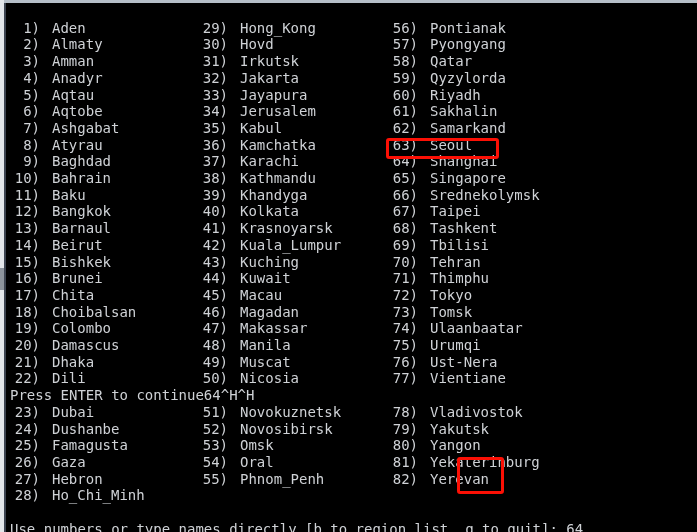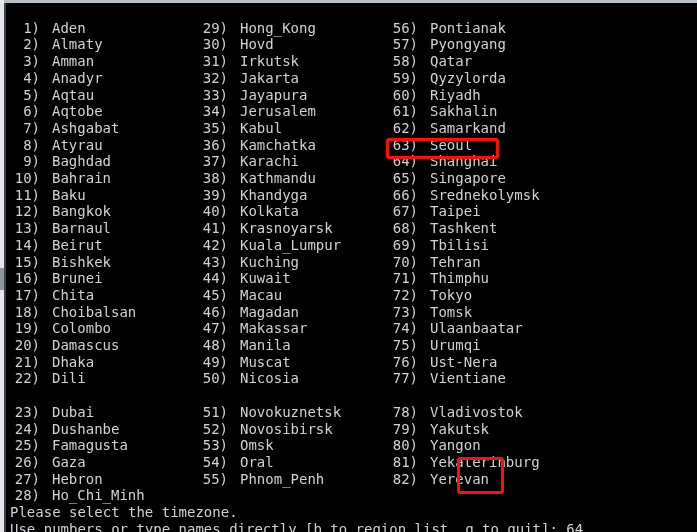--- a/index.html
+++ b/index.html
@@ -94,23 +94,23 @@
   <div class="scroll-nub"></div>
 
   <div class="screen">
 
     
 
     
     <div id="list-layer"><div class="line" style="left: 10px; top: 16.7px;"><span class="num" style="display: inline-block; width: 30px; text-align: right;">1)</span><span class="name" style="margin-left: 12px;">Aden</span></div><div class="line" style="left: 10px; top: 33.4px;"><span class="num" style="display: inline-block; width: 30px; text-align: right;">2)</span><span class="name" style="margin-left: 12px;">Almaty</span></div><div class="line" style="left: 10px; top: 50.1px;"><span class="num" style="display: inline-block; width: 30px; text-align: right;">3)</span><span class="name" style="margin-left: 12px;">Amman</span></div><div class="line" style="left: 10px; top: 66.8px;"><span class="num" style="display: inline-block; width: 30px; text-align: right;">4)</span><span class="name" style="margin-left: 12px;">Anadyr</span></div><div class="line" style="left: 10px; top: 83.5px;"><span class="num" style="display: inline-block; width: 30px; text-align: right;">5)</span><span class="name" style="margin-left: 12px;">Aqtau</span></div><div class="line" style="left: 10px; top: 100.2px;"><span class="num" style="display: inline-block; width: 30px; text-align: right;">6)</span><span class="name" style="margin-left: 12px;">Aqtobe</span></div><div class="line" style="left: 10px; top: 116.9px;"><span class="num" style="display: inline-block; width: 30px; text-align: right;">7)</span><span class="name" style="margin-left: 12px;">Ashgabat</span></div><div class="line" style="left: 10px; top: 133.6px;"><span class="num" style="display: inline-block; width: 30px; text-align: right;">8)</span><span class="name" style="margin-left: 12px;">Atyrau</span></div><div class="line" style="left: 10px; top: 150.3px;"><span class="num" style="display: inline-block; width: 30px; text-align: right;">9)</span><span class="name" style="margin-left: 12px;">Baghdad</span></div><div class="line" style="left: 10px; top: 167px;"><span class="num" style="display: inline-block; width: 30px; text-align: right;">10)</span><span class="name" style="margin-left: 12px;">Bahrain</span></div><div class="line" style="left: 10px; top: 183.7px;"><span class="num" style="display: inline-block; width: 30px; text-align: right;">11)</span><span class="name" style="margin-left: 12px;">Baku</span></div><div class="line" style="left: 10px; top: 200.4px;"><span class="num" style="display: inline-block; width: 30px; text-align: right;">12)</span><span class="name" style="margin-left: 12px;">Bangkok</span></div><div class="line" style="left: 10px; top: 217.1px;"><span class="num" style="display: inline-block; width: 30px; text-align: right;">13)</span><span class="name" style="margin-left: 12px;">Barnaul</span></div><div class="line" style="left: 10px; top: 233.8px;"><span class="num" style="display: inline-block; width: 30px; text-align: right;">14)</span><span class="name" style="margin-left: 12px;">Beirut</span></div><div class="line" style="left: 10px; top: 250.5px;"><span class="num" style="display: inline-block; width: 30px; text-align: right;">15)</span><span class="name" style="margin-left: 12px;">Bishkek</span></div><div class="line" style="left: 10px; top: 267.2px;"><span class="num" style="display: inline-block; width: 30px; text-align: right;">16)</span><span class="name" style="margin-left: 12px;">Brunei</span></div><div class="line" style="left: 10px; top: 283.9px;"><span class="num" style="display: inline-block; width: 30px; text-align: right;">17)</span><span class="name" style="margin-left: 12px;">Chita</span></div><div class="line" style="left: 10px; top: 300.6px;"><span class="num" style="display: inline-block; width: 30px; text-align: right;">18)</span><span class="name" style="margin-left: 12px;">Choibalsan</span></div><div class="line" style="left: 10px; top: 317.3px;"><span class="num" style="display: inline-block; width: 30px; text-align: right;">19)</span><span class="name" style="margin-left: 12px;">Colombo</span></div><div class="line" style="left: 10px; top: 334px;"><span class="num" style="display: inline-block; width: 30px; text-align: right;">20)</span><span class="name" style="margin-left: 12px;">Damascus</span></div><div class="line" style="left: 10px; top: 350.7px;"><span class="num" style="display: inline-block; width: 30px; text-align: right;">21)</span><span class="name" style="margin-left: 12px;">Dhaka</span></div><div class="line" style="left: 10px; top: 367.4px;"><span class="num" style="display: inline-block; width: 30px; text-align: right;">22)</span><span class="name" style="margin-left: 12px;">Dili</span></div><div class="line" style="left: 198px; top: 16.7px;"><span class="num" style="display: inline-block; width: 30px; text-align: right;">29)</span><span class="name" style="margin-left: 12px;">Hong_Kong</span></div><div class="line" style="left: 198px; top: 33.4px;"><span class="num" style="display: inline-block; width: 30px; text-align: right;">30)</span><span class="name" style="margin-left: 12px;">Hovd</span></div><div class="line" style="left: 198px; top: 50.1px;"><span class="num" style="display: inline-block; width: 30px; text-align: right;">31)</span><span class="name" style="margin-left: 12px;">Irkutsk</span></div><div class="line" style="left: 198px; top: 66.8px;"><span class="num" style="display: inline-block; width: 30px; text-align: right;">32)</span><span class="name" style="margin-left: 12px;">Jakarta</span></div><div class="line" style="left: 198px; top: 83.5px;"><span class="num" style="display: inline-block; width: 30px; text-align: right;">33)</span><span class="name" style="margin-left: 12px;">Jayapura</span></div><div class="line" style="left: 198px; top: 100.2px;"><span class="num" style="display: inline-block; width: 30px; text-align: right;">34)</span><span class="name" style="margin-left: 12px;">Jerusalem</span></div><div class="line" style="left: 198px; top: 116.9px;"><span class="num" style="display: inline-block; width: 30px; text-align: right;">35)</span><span class="name" style="margin-left: 12px;">Kabul</span></div><div class="line" style="left: 198px; top: 133.6px;"><span class="num" style="display: inline-block; width: 30px; text-align: right;">36)</span><span class="name" style="margin-left: 12px;">Kamchatka</span></div><div class="line" style="left: 198px; top: 150.3px;"><span class="num" style="display: inline-block; width: 30px; text-align: right;">37)</span><span class="name" style="margin-left: 12px;">Karachi</span></div><div class="line" style="left: 198px; top: 167px;"><span class="num" style="display: inline-block; width: 30px; text-align: right;">38)</span><span class="name" style="margin-left: 12px;">Kathmandu</span></div><div class="line" style="left: 198px; top: 183.7px;"><span class="num" style="display: inline-block; width: 30px; text-align: right;">39)</span><span class="name" style="margin-left: 12px;">Khandyga</span></div><div class="line" style="left: 198px; top: 200.4px;"><span class="num" style="display: inline-block; width: 30px; text-align: right;">40)</span><span class="name" style="margin-left: 12px;">Kolkata</span></div><div class="line" style="left: 198px; top: 217.1px;"><span class="num" style="display: inline-block; width: 30px; text-align: right;">41)</span><span class="name" style="margin-left: 12px;">Krasnoyarsk</span></div><div class="line" style="left: 198px; top: 233.8px;"><span class="num" style="display: inline-block; width: 30px; text-align: right;">42)</span><span class="name" style="margin-left: 12px;">Kuala_Lumpur</span></div><div class="line" style="left: 198px; top: 250.5px;"><span class="num" style="display: inline-block; width: 30px; text-align: right;">43)</span><span class="name" style="margin-left: 12px;">Kuching</span></div><div class="line" style="left: 198px; top: 267.2px;"><span class="num" style="display: inline-block; width: 30px; text-align: right;">44)</span><span class="name" style="margin-left: 12px;">Kuwait</span></div><div class="line" style="left: 198px; top: 283.9px;"><span class="num" style="display: inline-block; width: 30px; text-align: right;">45)</span><span class="name" style="margin-left: 12px;">Macau</span></div><div class="line" style="left: 198px; top: 300.6px;"><span class="num" style="display: inline-block; width: 30px; text-align: right;">46)</span><span class="name" style="margin-left: 12px;">Magadan</span></div><div class="line" style="left: 198px; top: 317.3px;"><span class="num" style="display: inline-block; width: 30px; text-align: right;">47)</span><span class="name" style="margin-left: 12px;">Makassar</span></div><div class="line" style="left: 198px; top: 334px;"><span class="num" style="display: inline-block; width: 30px; text-align: right;">48)</span><span class="name" style="margin-left: 12px;">Manila</span></div><div class="line" style="left: 198px; top: 350.7px;"><span class="num" style="display: inline-block; width: 30px; text-align: right;">49)</span><span class="name" style="margin-left: 12px;">Muscat</span></div><div class="line" style="left: 198px; top: 367.4px;"><span class="num" style="display: inline-block; width: 30px; text-align: right;">50)</span><span class="name" style="margin-left: 12px;">Nicosia</span></div><div class="line" style="left: 388px; top: 16.7px;"><span class="num" style="display: inline-block; width: 30px; text-align: right;">56)</span><span class="name" style="margin-left: 12px;">Pontianak</span></div><div class="line" style="left: 388px; top: 33.4px;"><span class="num" style="display: inline-block; width: 30px; text-align: right;">57)</span><span class="name" style="margin-left: 12px;">Pyongyang</span></div><div class="line" style="left: 388px; top: 50.1px;"><span class="num" style="display: inline-block; width: 30px; text-align: right;">58)</span><span class="name" style="margin-left: 12px;">Qatar</span></div><div class="line" style="left: 388px; top: 66.8px;"><span class="num" style="display: inline-block; width: 30px; text-align: right;">59)</span><span class="name" style="margin-left: 12px;">Qyzylorda</span></div><div class="line" style="left: 388px; top: 83.5px;"><span class="num" style="display: inline-block; width: 30px; text-align: right;">60)</span><span class="name" style="margin-left: 12px;">Riyadh</span></div><div class="line" style="left: 388px; top: 100.2px;"><span class="num" style="display: inline-block; width: 30px; text-align: right;">61)</span><span class="name" style="margin-left: 12px;">Sakhalin</span></div><div class="line" style="left: 388px; top: 116.9px;"><span class="num" style="display: inline-block; width: 30px; text-align: right;">62)</span><span class="name" style="margin-left: 12px;">Samarkand</span></div><div class="line" style="left: 388px; top: 133.6px;"><span class="num" style="display: inline-block; width: 30px; text-align: right;">63)</span><span class="name" style="margin-left: 12px;">Seoul</span></div><div class="line" style="left: 388px; top: 150.3px;"><span class="num" style="display: inline-block; width: 30px; text-align: right;">64)</span><span class="name" style="margin-left: 12px;">Shanghai</span></div><div class="line" style="left: 388px; top: 167px;"><span class="num" style="display: inline-block; width: 30px; text-align: right;">65)</span><span class="name" style="margin-left: 12px;">Singapore</span></div><div class="line" style="left: 388px; top: 183.7px;"><span class="num" style="display: inline-block; width: 30px; text-align: right;">66)</span><span class="name" style="margin-left: 12px;">Srednekolymsk</span></div><div class="line" style="left: 388px; top: 200.4px;"><span class="num" style="display: inline-block; width: 30px; text-align: right;">67)</span><span class="name" style="margin-left: 12px;">Taipei</span></div><div class="line" style="left: 388px; top: 217.1px;"><span class="num" style="display: inline-block; width: 30px; text-align: right;">68)</span><span class="name" style="margin-left: 12px;">Tashkent</span></div><div class="line" style="left: 388px; top: 233.8px;"><span class="num" style="display: inline-block; width: 30px; text-align: right;">69)</span><span class="name" style="margin-left: 12px;">Tbilisi</span></div><div class="line" style="left: 388px; top: 250.5px;"><span class="num" style="display: inline-block; width: 30px; text-align: right;">70)</span><span class="name" style="margin-left: 12px;">Tehran</span></div><div class="line" style="left: 388px; top: 267.2px;"><span class="num" style="display: inline-block; width: 30px; text-align: right;">71)</span><span class="name" style="margin-left: 12px;">Thimphu</span></div><div class="line" style="left: 388px; top: 283.9px;"><span class="num" style="display: inline-block; width: 30px; text-align: right;">72)</span><span class="name" style="margin-left: 12px;">Tokyo</span></div><div class="line" style="left: 388px; top: 300.6px;"><span class="num" style="display: inline-block; width: 30px; text-align: right;">73)</span><span class="name" style="margin-left: 12px;">Tomsk</span></div><div class="line" style="left: 388px; top: 317.3px;"><span class="num" style="display: inline-block; width: 30px; text-align: right;">74)</span><span class="name" style="margin-left: 12px;">Ulaanbaatar</span></div><div class="line" style="left: 388px; top: 334px;"><span class="num" style="display: inline-block; width: 30px; text-align: right;">75)</span><span class="name" style="margin-left: 12px;">Urumqi</span></div><div class="line" style="left: 388px; top: 350.7px;"><span class="num" style="display: inline-block; width: 30px; text-align: right;">76)</span><span class="name" style="margin-left: 12px;">Ust-Nera</span></div><div class="line" style="left: 388px; top: 367.4px;"><span class="num" style="display: inline-block; width: 30px; text-align: right;">77)</span><span class="name" style="margin-left: 12px;">Vientiane</span></div><div class="line" style="left: 10px; top: 400.8px;"><span class="num" style="display: inline-block; width: 30px; text-align: right;">23)</span><span class="name" style="margin-left: 12px;">Dubai</span></div><div class="line" style="left: 10px; top: 417.5px;"><span class="num" style="display: inline-block; width: 30px; text-align: right;">24)</span><span class="name" style="margin-left: 12px;">Dushanbe</span></div><div class="line" style="left: 10px; top: 434.2px;"><span class="num" style="display: inline-block; width: 30px; text-align: right;">25)</span><span class="name" style="margin-left: 12px;">Famagusta</span></div><div class="line" style="left: 10px; top: 450.9px;"><span class="num" style="display: inline-block; width: 30px; text-align: right;">26)</span><span class="name" style="margin-left: 12px;">Gaza</span></div><div class="line" style="left: 10px; top: 467.6px;"><span class="num" style="display: inline-block; width: 30px; text-align: right;">27)</span><span class="name" style="margin-left: 12px;">Hebron</span></div><div class="line" style="left: 10px; top: 484.3px;"><span class="num" style="display: inline-block; width: 30px; text-align: right;">28)</span><span class="name" style="margin-left: 12px;">Ho_Chi_Minh</span></div><div class="line" style="left: 198px; top: 400.8px;"><span class="num" style="display: inline-block; width: 30px; text-align: right;">51)</span><span class="name" style="margin-left: 12px;">Novokuznetsk</span></div><div class="line" style="left: 198px; top: 417.5px;"><span class="num" style="display: inline-block; width: 30px; text-align: right;">52)</span><span class="name" style="margin-left: 12px;">Novosibirsk</span></div><div class="line" style="left: 198px; top: 434.2px;"><span class="num" style="display: inline-block; width: 30px; text-align: right;">53)</span><span class="name" style="margin-left: 12px;">Omsk</span></div><div class="line" style="left: 198px; top: 450.9px;"><span class="num" style="display: inline-block; width: 30px; text-align: right;">54)</span><span class="name" style="margin-left: 12px;">Oral</span></div><div class="line" style="left: 198px; top: 467.6px;"><span class="num" style="display: inline-block; width: 30px; text-align: right;">55)</span><span class="name" style="margin-left: 12px;">Phnom_Penh</span></div><div class="line" style="left: 388px; top: 400.8px;"><span class="num" style="display: inline-block; width: 30px; text-align: right;">78)</span><span class="name" style="margin-left: 12px;">Vladivostok</span></div><div class="line" style="left: 388px; top: 417.5px;"><span class="num" style="display: inline-block; width: 30px; text-align: right;">79)</span><span class="name" style="margin-left: 12px;">Yakutsk</span></div><div class="line" style="left: 388px; top: 434.2px;"><span class="num" style="display: inline-block; width: 30px; text-align: right;">80)</span><span class="name" style="margin-left: 12px;">Yangon</span></div><div class="line" style="left: 388px; top: 450.9px;"><span class="num" style="display: inline-block; width: 30px; text-align: right;">81)</span><span class="name" style="margin-left: 12px;">Yekaterinburg</span></div><div class="line" style="left: 388px; top: 467.6px;"><span class="num" style="display: inline-block; width: 30px; text-align: right;">82)</span><span class="name" style="margin-left: 12px;">Yerevan</span></div></div>
 
     
+    <div class="line" id="press-enter-line" style="left: 10px; top: 384.1px;">Press ENTER to continue64^H^H</div>
 
     
-    <div class="line" id="prompt-1" style="left: 10px; top: 501px;">Please select the timezone.</div>
 
     <div class="line" id="prompt-2" style="left: 10px; top: 517.7px;"><span>Use numbers or type names directly [b to region list, q to quit]: </span><span id="entered">64</span></div>
 
     
     
 
     
 
   </div>
 

